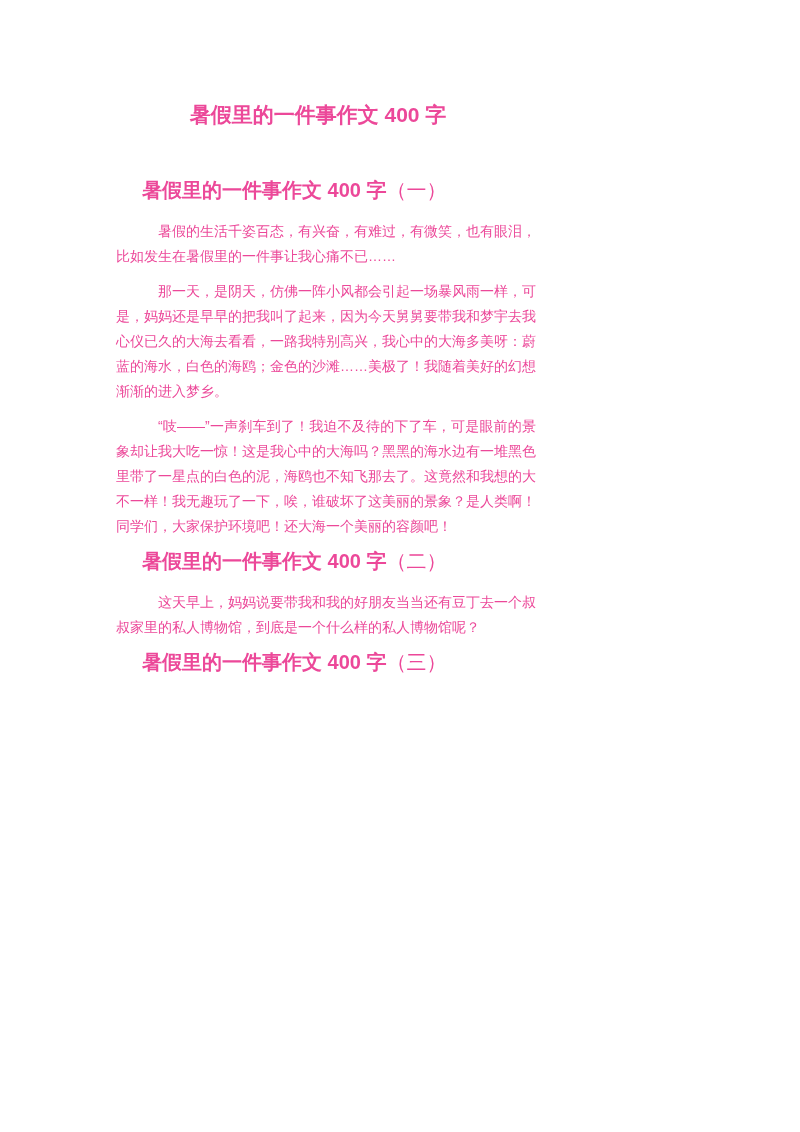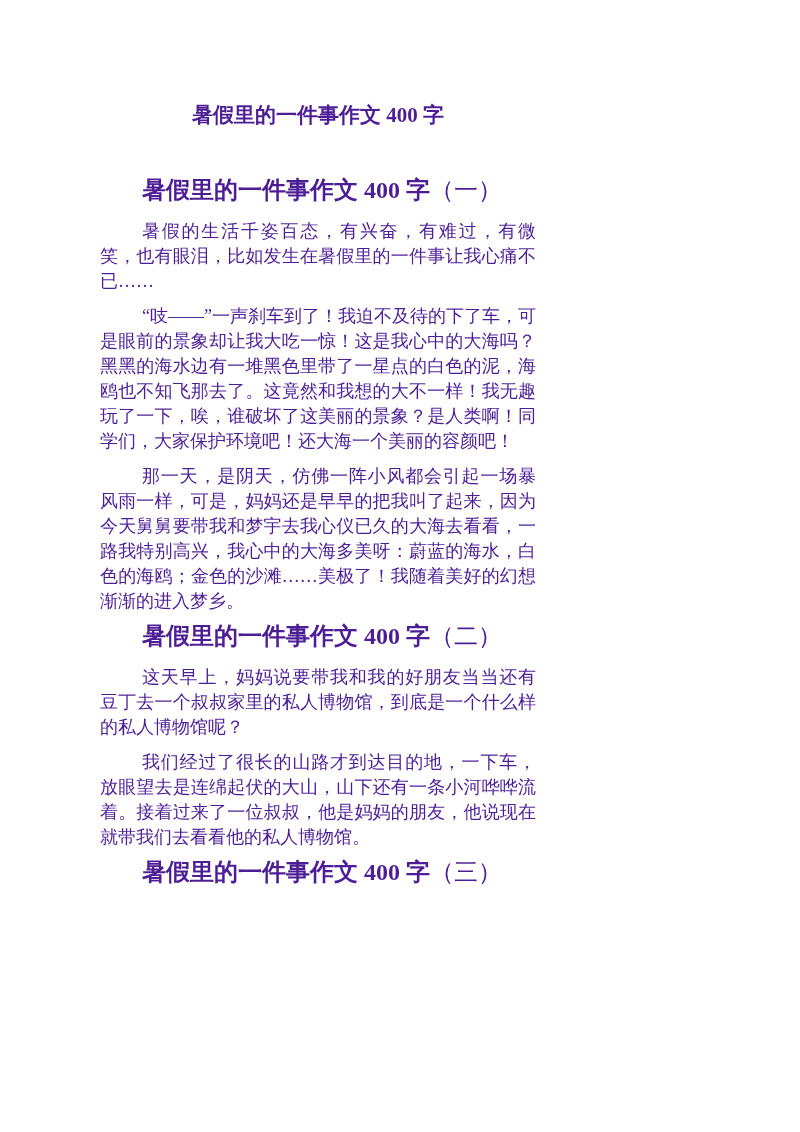--- a/index.html
+++ b/index.html
@@ -3,72 +3,72 @@
 <meta charset="utf-8">
 <style>
   * { margin: 0; padding: 0; box-sizing: border-box; }
   html, body { background: #ffffff; }
   .page {
     position: relative;
     width: 636px;
     height: 1132px;
     background: #ffffff;
     overflow: hidden;
-    font-family: Liberation Serif, serif;
-    color: #4c1d95;
+    font-family: Liberation Sans, sans-serif;
+    color: #ec4899;
   }
   .content {
     padding: 100px 100px 0 100px;
   }
   .doc-title {
     font-size: 21px;
     line-height: 30px;
     font-weight: bold;
     text-align: center;
     margin-bottom: 48px;
   }
   .section { display: block; }
   .section-heading {
-    font-size: 24px;
+    font-size: 20px;
     line-height: 25px;
     font-weight: bold;
     text-indent: 42px;
     margin-bottom: 16px;
   }
   .section-heading .heading-number {
     font-weight: normal;
   }
   .para {
-    font-size: 18px;
+    font-size: 14px;
     line-height: 25px;
     text-indent: 42px;
     text-align: justify;
     margin-bottom: 10px;
     word-break: break-all;
+    margin-left: 16px;
   }
 </style>
 </head>
 <body>
 
 <div class="page">
   <div class="content">
 
     <h1 class="doc-title">暑假里的一件事作文 400 字</h1>
 
     <div class="section">
       <h2 class="section-heading"><span>暑假里的一件事作文 400 字</span><span class="heading-number">（一）</span></h2>
       <p class="para">暑假的生活千姿百态，有兴奋，有难过，有微笑，也有眼泪，比如发生在暑假里的一件事让我心痛不已……</p>
+      <p class="para">那一天，是阴天，仿佛一阵小风都会引起一场暴风雨一样，可是，妈妈还是早早的把我叫了起来，因为今天舅舅要带我和梦宇去我心仪已久的大海去看看，一路我特别高兴，我心中的大海多美呀：蔚蓝的海水，白色的海鸥；金色的沙滩……美极了！我随着美好的幻想渐渐的进入梦乡。</p>
       <p class="para">“吱——”一声刹车到了！我迫不及待的下了车，可是眼前的景象却让我大吃一惊！这是我心中的大海吗？黑黑的海水边有一堆黑色里带了一星点的白色的泥，海鸥也不知飞那去了。这竟然和我想的大不一样！我无趣玩了一下，唉，谁破坏了这美丽的景象？是人类啊！同学们，大家保护环境吧！还大海一个美丽的容颜吧！</p>
-      <p class="para">那一天，是阴天，仿佛一阵小风都会引起一场暴风雨一样，可是，妈妈还是早早的把我叫了起来，因为今天舅舅要带我和梦宇去我心仪已久的大海去看看，一路我特别高兴，我心中的大海多美呀：蔚蓝的海水，白色的海鸥；金色的沙滩……美极了！我随着美好的幻想渐渐的进入梦乡。</p>
     </div>
 
     <div class="section">
       <h2 class="section-heading"><span>暑假里的一件事作文 400 字</span><span class="heading-number">（二）</span></h2>
       <p class="para">这天早上，妈妈说要带我和我的好朋友当当还有豆丁去一个叔叔家里的私人博物馆，到底是一个什么样的私人博物馆呢？</p>
-      <p class="para">我们经过了很长的山路才到达目的地，一下车，放眼望去是连绵起伏的大山，山下还有一条小河哗哗流着。接着过来了一位叔叔，他是妈妈的朋友，他说现在就带我们去看看他的私人博物馆。</p>
     </div>
 
     <div class="section">
       <h2 class="section-heading"><span>暑假里的一件事作文 400 字</span><span class="heading-number">（三）</span></h2>
     </div>
 
   </div>
 </div>
 
 </body></html>

